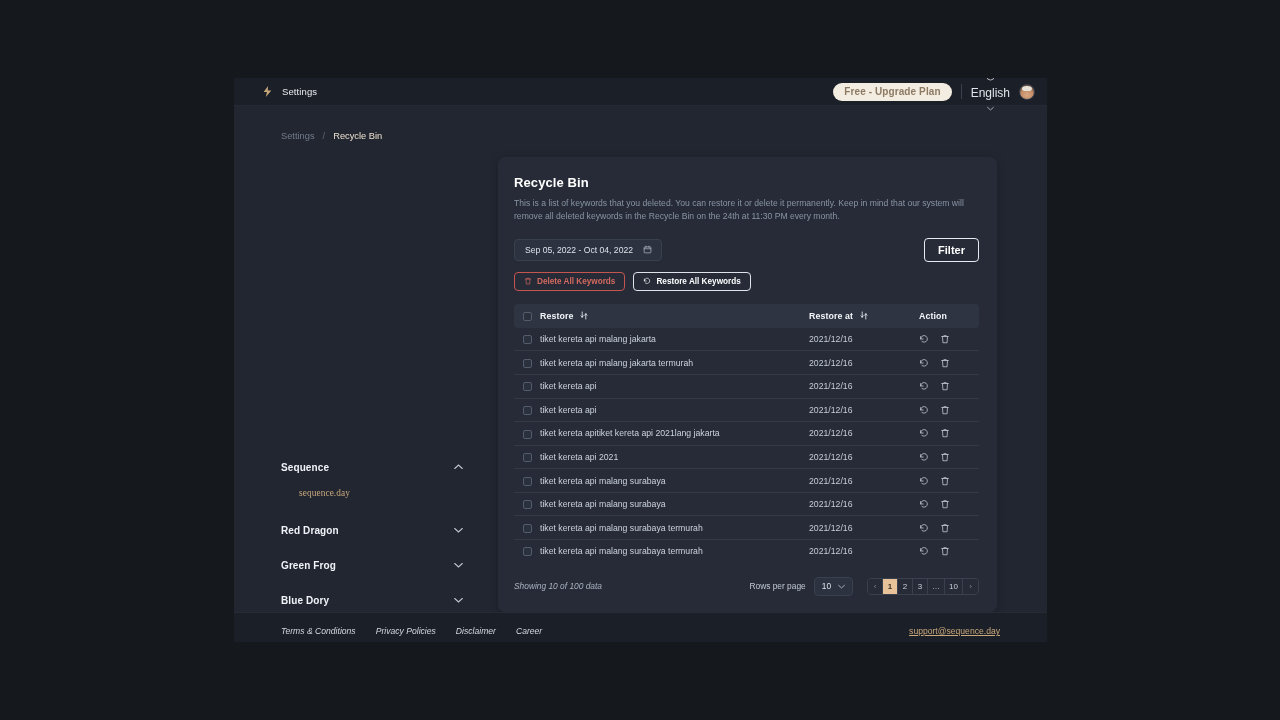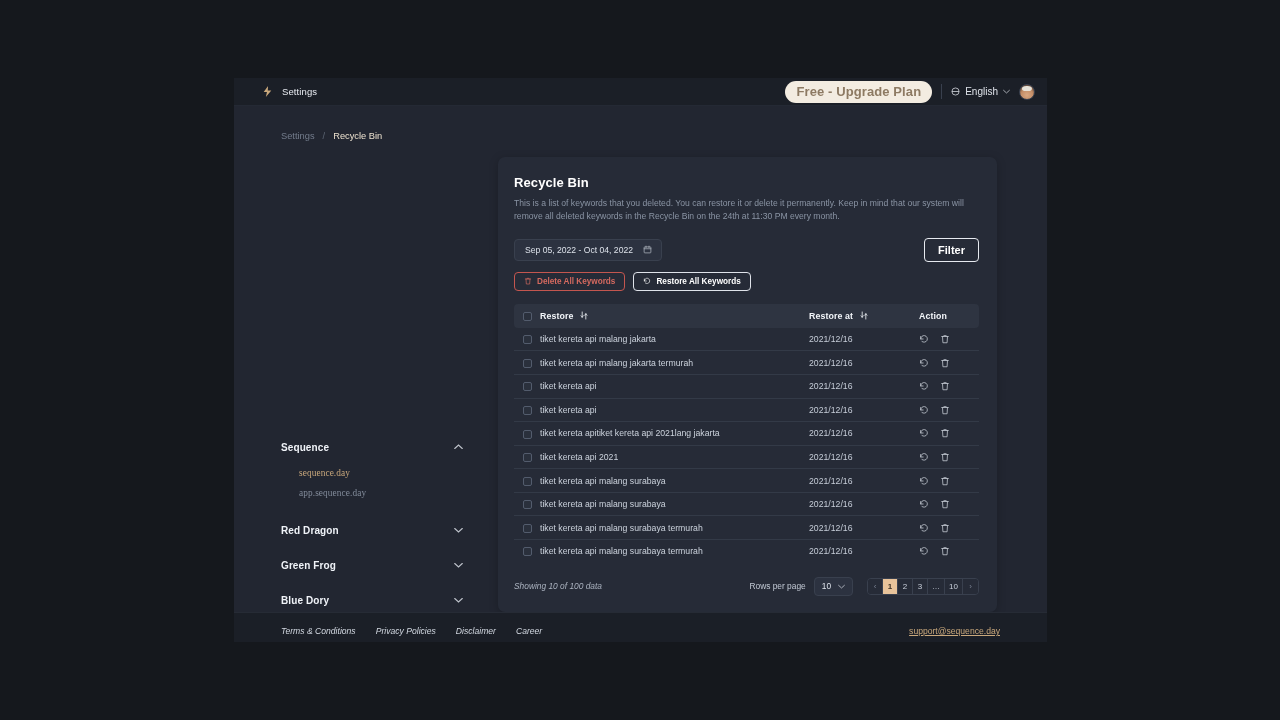--- a/index.html
+++ b/index.html
@@ -24,26 +24,26 @@
     background: #1b1f27;
     display: flex; align-items: center;
     padding: 0 12px 0 27px;
     border-bottom: 1px solid #242934;
   }
   .logo-mark { width: 13px; height: 13px; flex: 0 0 13px; margin-right: 8px; }
   .topbar-title { font-size: 9.5px; color: #e9ecf2; letter-spacing: .1px; }
   .topbar-right { margin-left: auto; display: flex; align-items: center; gap: 9px; }
   .plan-badge {
     background: #f3ece1; color: #8d7a63;
-    font-size: 13px; font-weight: 700;
+    font-size: 10px; font-weight: 700;
     padding: 3.5px 11px; border-radius: 20px;
     white-space: nowrap; letter-spacing: .1px;
   }
   .topbar-divider { width: 1px; height: 15px; background: #39404e; }
-  .lang-select { display: flex; align-items: center; gap: 5px; color: #dfe3ea; font-size: 10px; }
+  .lang-select { display: flex; align-items: center; gap: 5px; color: #dfe3ea; font-size: 12px; flex-direction: column; }
   .globe-icon { width: 9px; height: 9px; flex: 0 0 9px; }
   .caret-down { width: 7px; height: 5px; flex: 0 0 7px; opacity: .75; }
   .avatar {
     width: 16px; height: 16px; border-radius: 50%;
     background: radial-gradient(circle at 50% 72%, #d9a882 0%, #c38d67 48%, #6c4f3c 78%, #3b2c22 100%);
     border: 1px solid #3b4250; overflow: hidden; position: relative; flex: 0 0 16px;
   }
   .avatar::before {
     content: ""; position: absolute; left: 50%; top: 8%;
     width: 72%; height: 42%; transform: translateX(-50%);
@@ -232,21 +232,20 @@
         <nav class="sidebar">
 
           <div class="nav-group-head">
             <span class="nav-group-title">Sequence</span>
             <svg class="chev" viewBox="0 0 12 8">
               <path d="M1 6 L6 1.5 L11 6" fill="none" stroke="#e6eaf1" stroke-width="1.5" stroke-linecap="round"></path>
             </svg>
           </div>
           <div class="nav-sub">
             <div class="nav-sub-item active">sequence.day</div>
-            <div class="nav-sub-item">app.sequence.day</div>
           </div>
 
           <div class="nav-spacer"></div>
           <div class="nav-group-head">
             <span class="nav-group-title">Red Dragon</span>
             <svg class="chev" viewBox="0 0 12 8">
               <path d="M1 2 L6 6.5 L11 2" fill="none" stroke="#e6eaf1" stroke-width="1.5" stroke-linecap="round"></path>
             </svg>
           </div>
 

